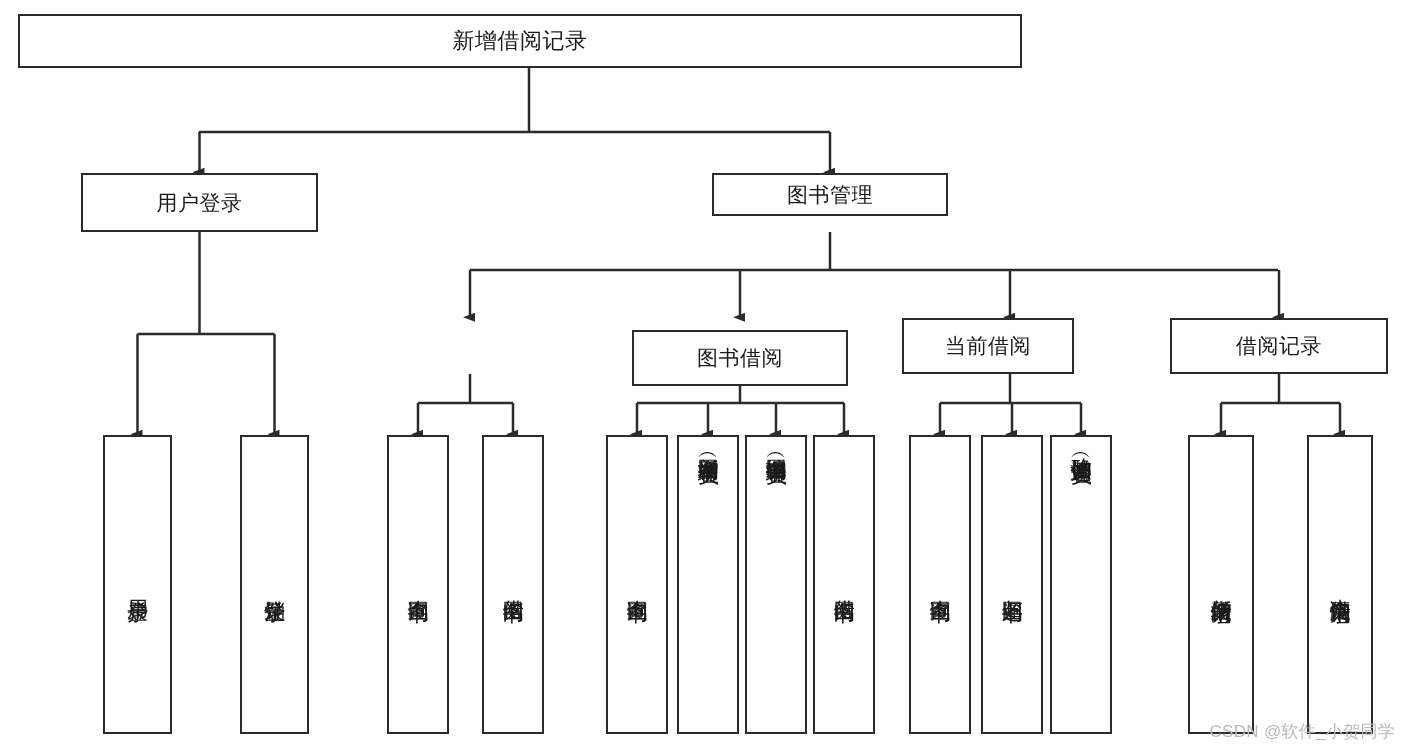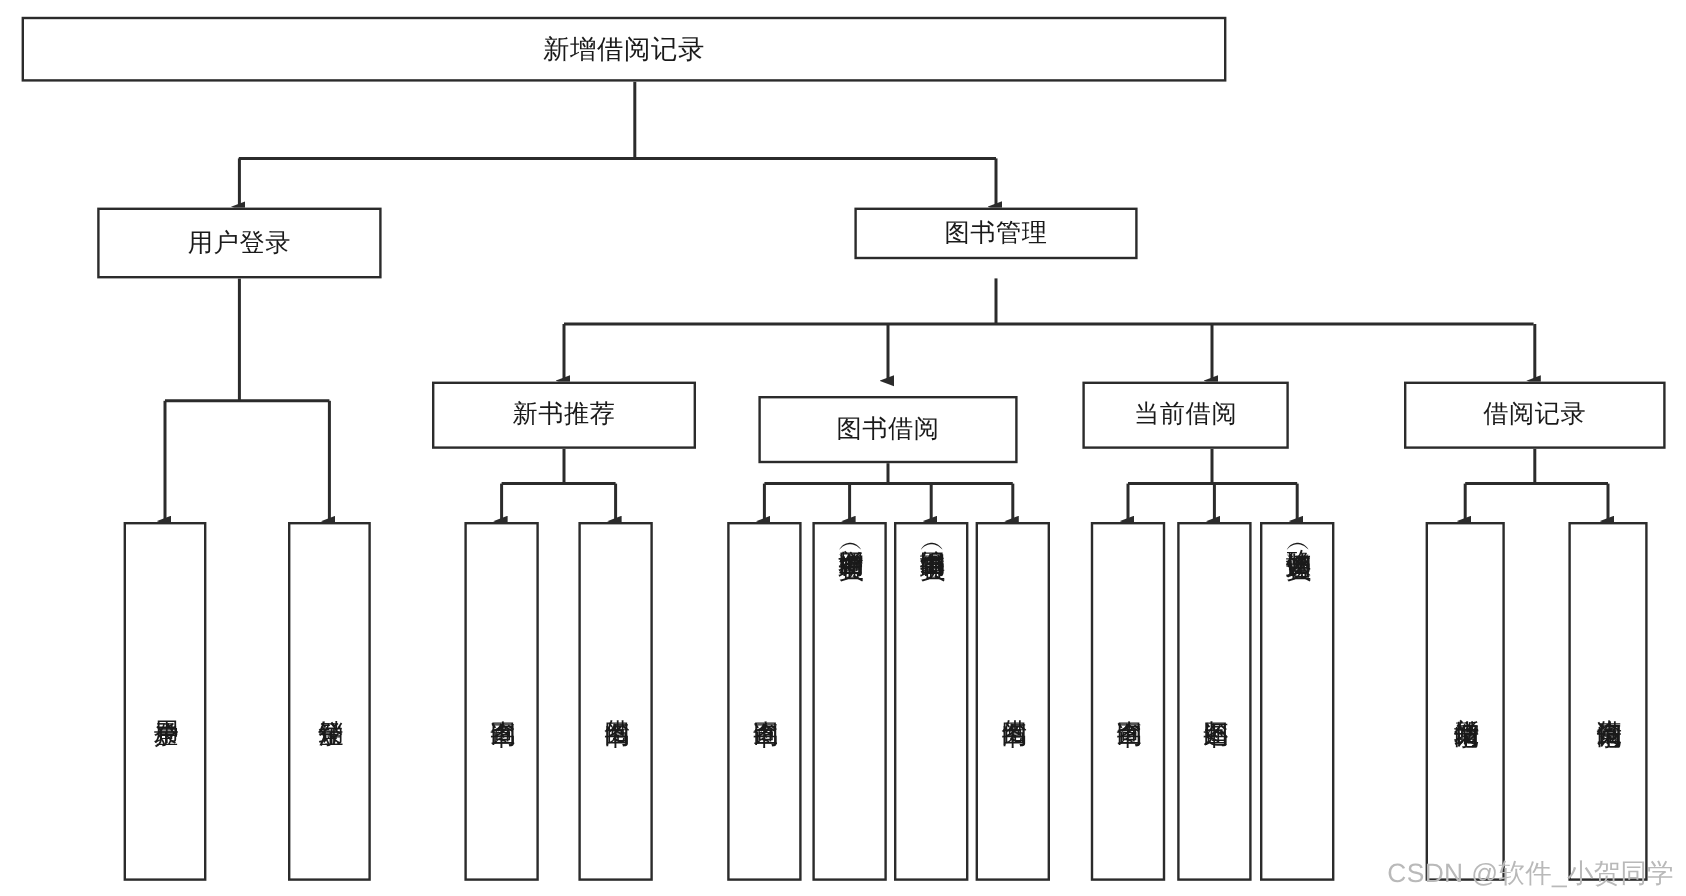--- a/index.html
+++ b/index.html
@@ -64,21 +64,21 @@
     max-height: 100%;
   }
   .node.vert.mid {
     align-items: center;
     padding-top: 0;
   }
   .watermark {
     position: absolute;
     right: 10px;
     bottom: 4px;
-    font-size: 22px;
+    font-size: 17px;
     color: #b9b9b9;
     white-space: nowrap;
     letter-spacing: 0.3px;
   }
 </style>
 </head>
 <body>
 
 <div id="canvas">
 
@@ -129,23 +129,20 @@
     <span class="label">新增借阅记录</span>
   </div>
 
   <div class="node horiz" id="n-l2-0" style="left: 81px; top: 173px; width: 237px; height: 59px;">
     <span class="label">用户登录</span>
   </div>
   <div class="node horiz" id="n-l2-1" style="left: 712px; top: 173px; width: 236px; height: 43px;">
     <span class="label">图书管理</span>
   </div>
 
-  <div class="node horiz" id="n-l3-0" style="left: 360px; top: 318px; width: 220px; height: 56px;">
-    <span class="label">新书推荐</span>
-  </div>
   <div class="node horiz" id="n-l3-1" style="left: 632px; top: 318px; width: 216px; height: 56px; margin-top: 12px;">
     <span class="label">图书借阅</span>
   </div>
   <div class="node horiz" id="n-l3-2" style="left: 902px; top: 318px; width: 172px; height: 56px;">
     <span class="label">当前借阅</span>
   </div>
   <div class="node horiz" id="n-l3-3" style="left: 1170px; top: 318px; width: 218px; height: 56px;">
     <span class="label">借阅记录</span>
   </div>
 

